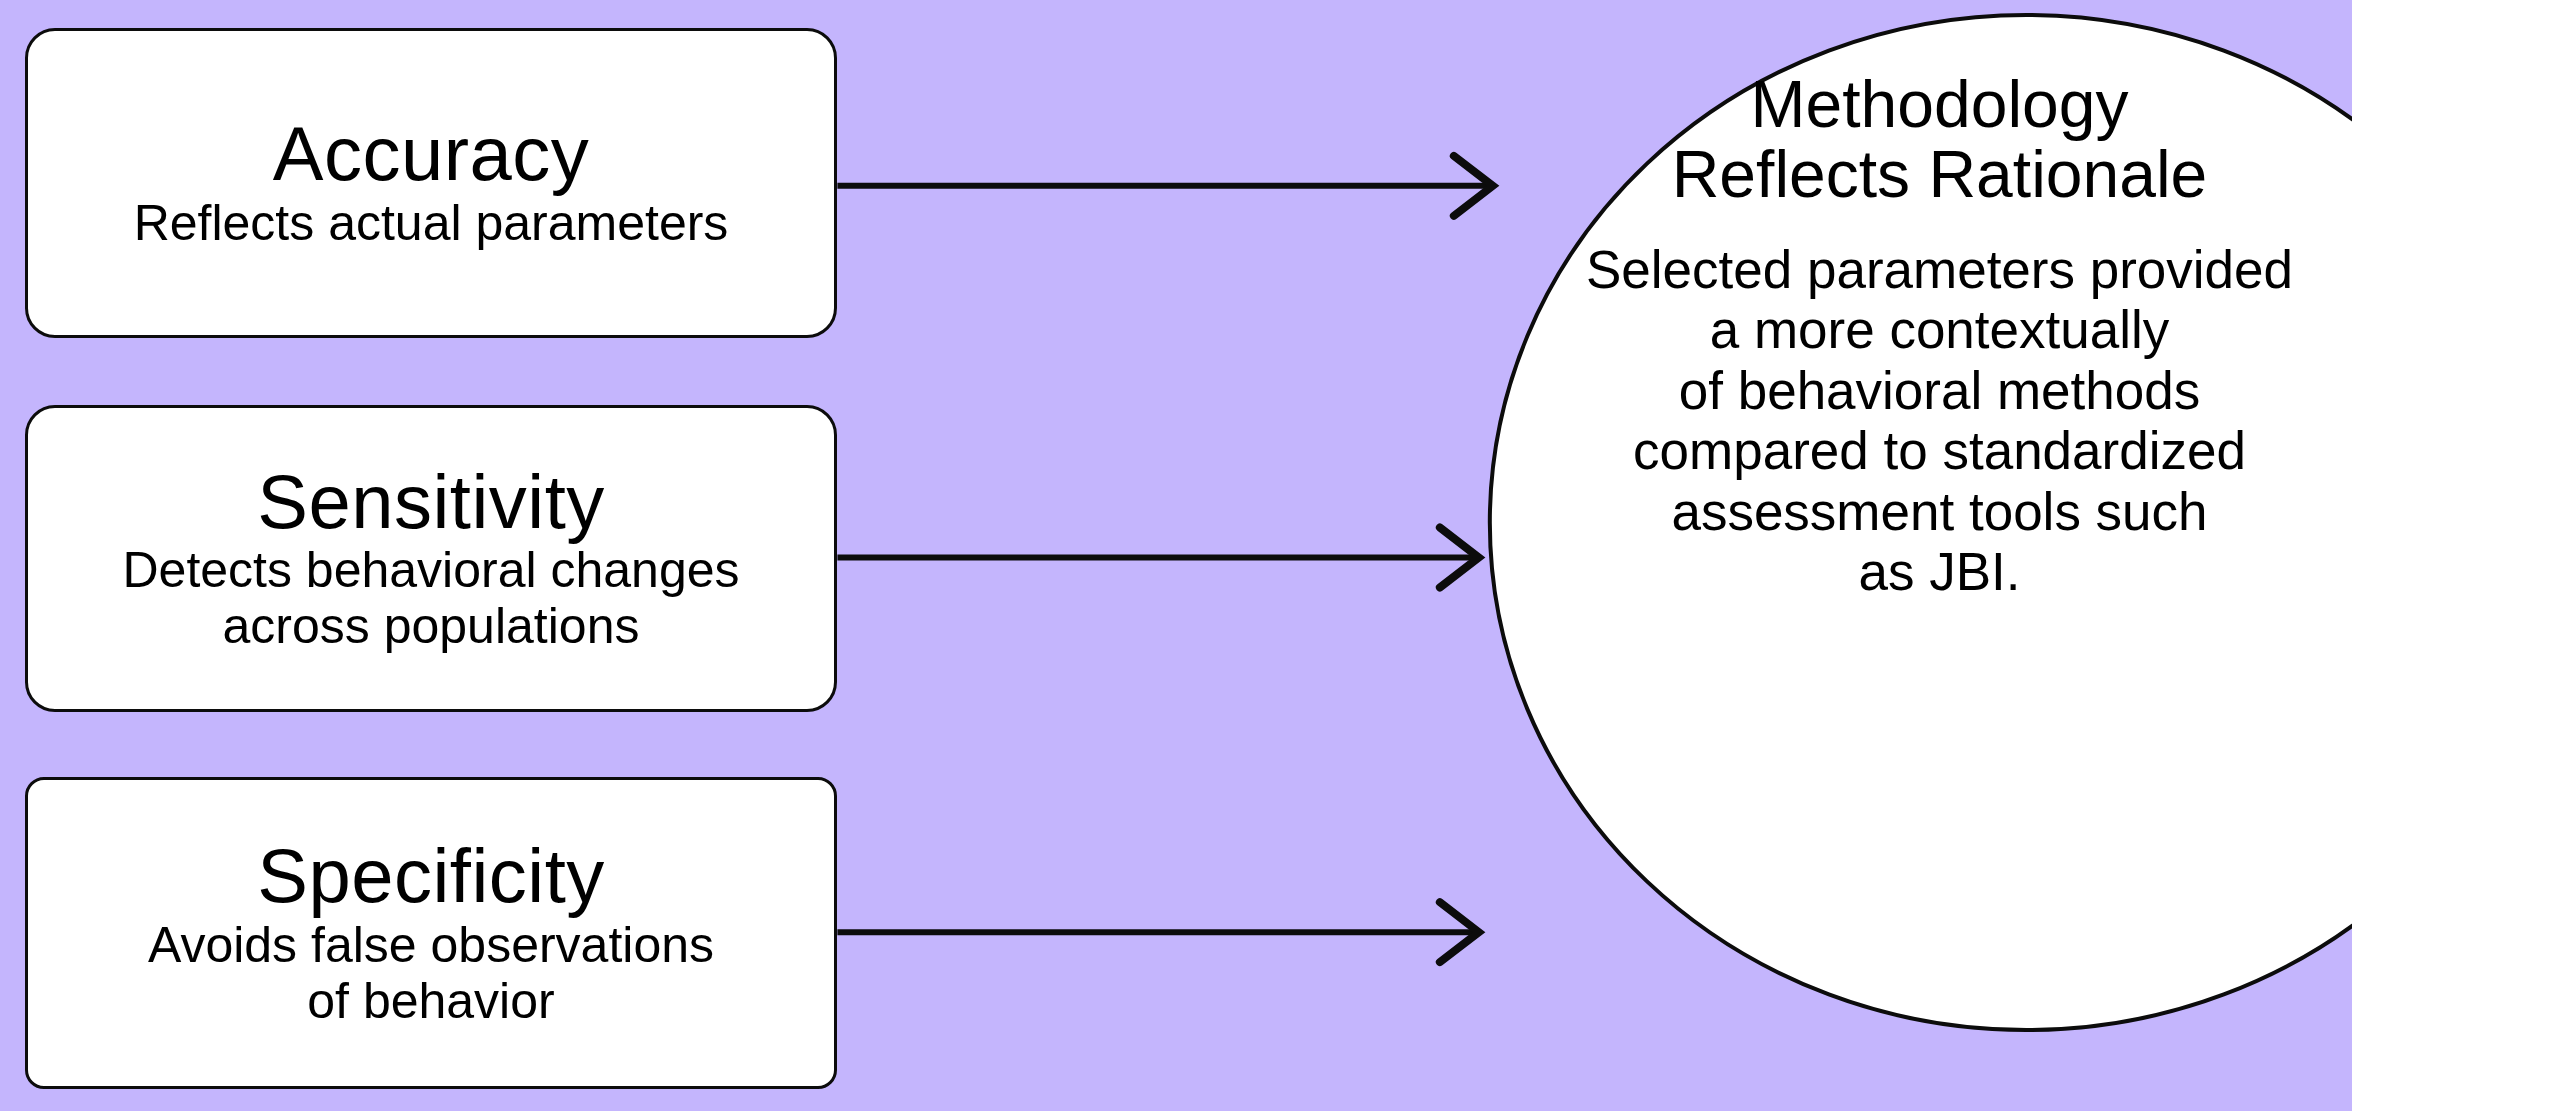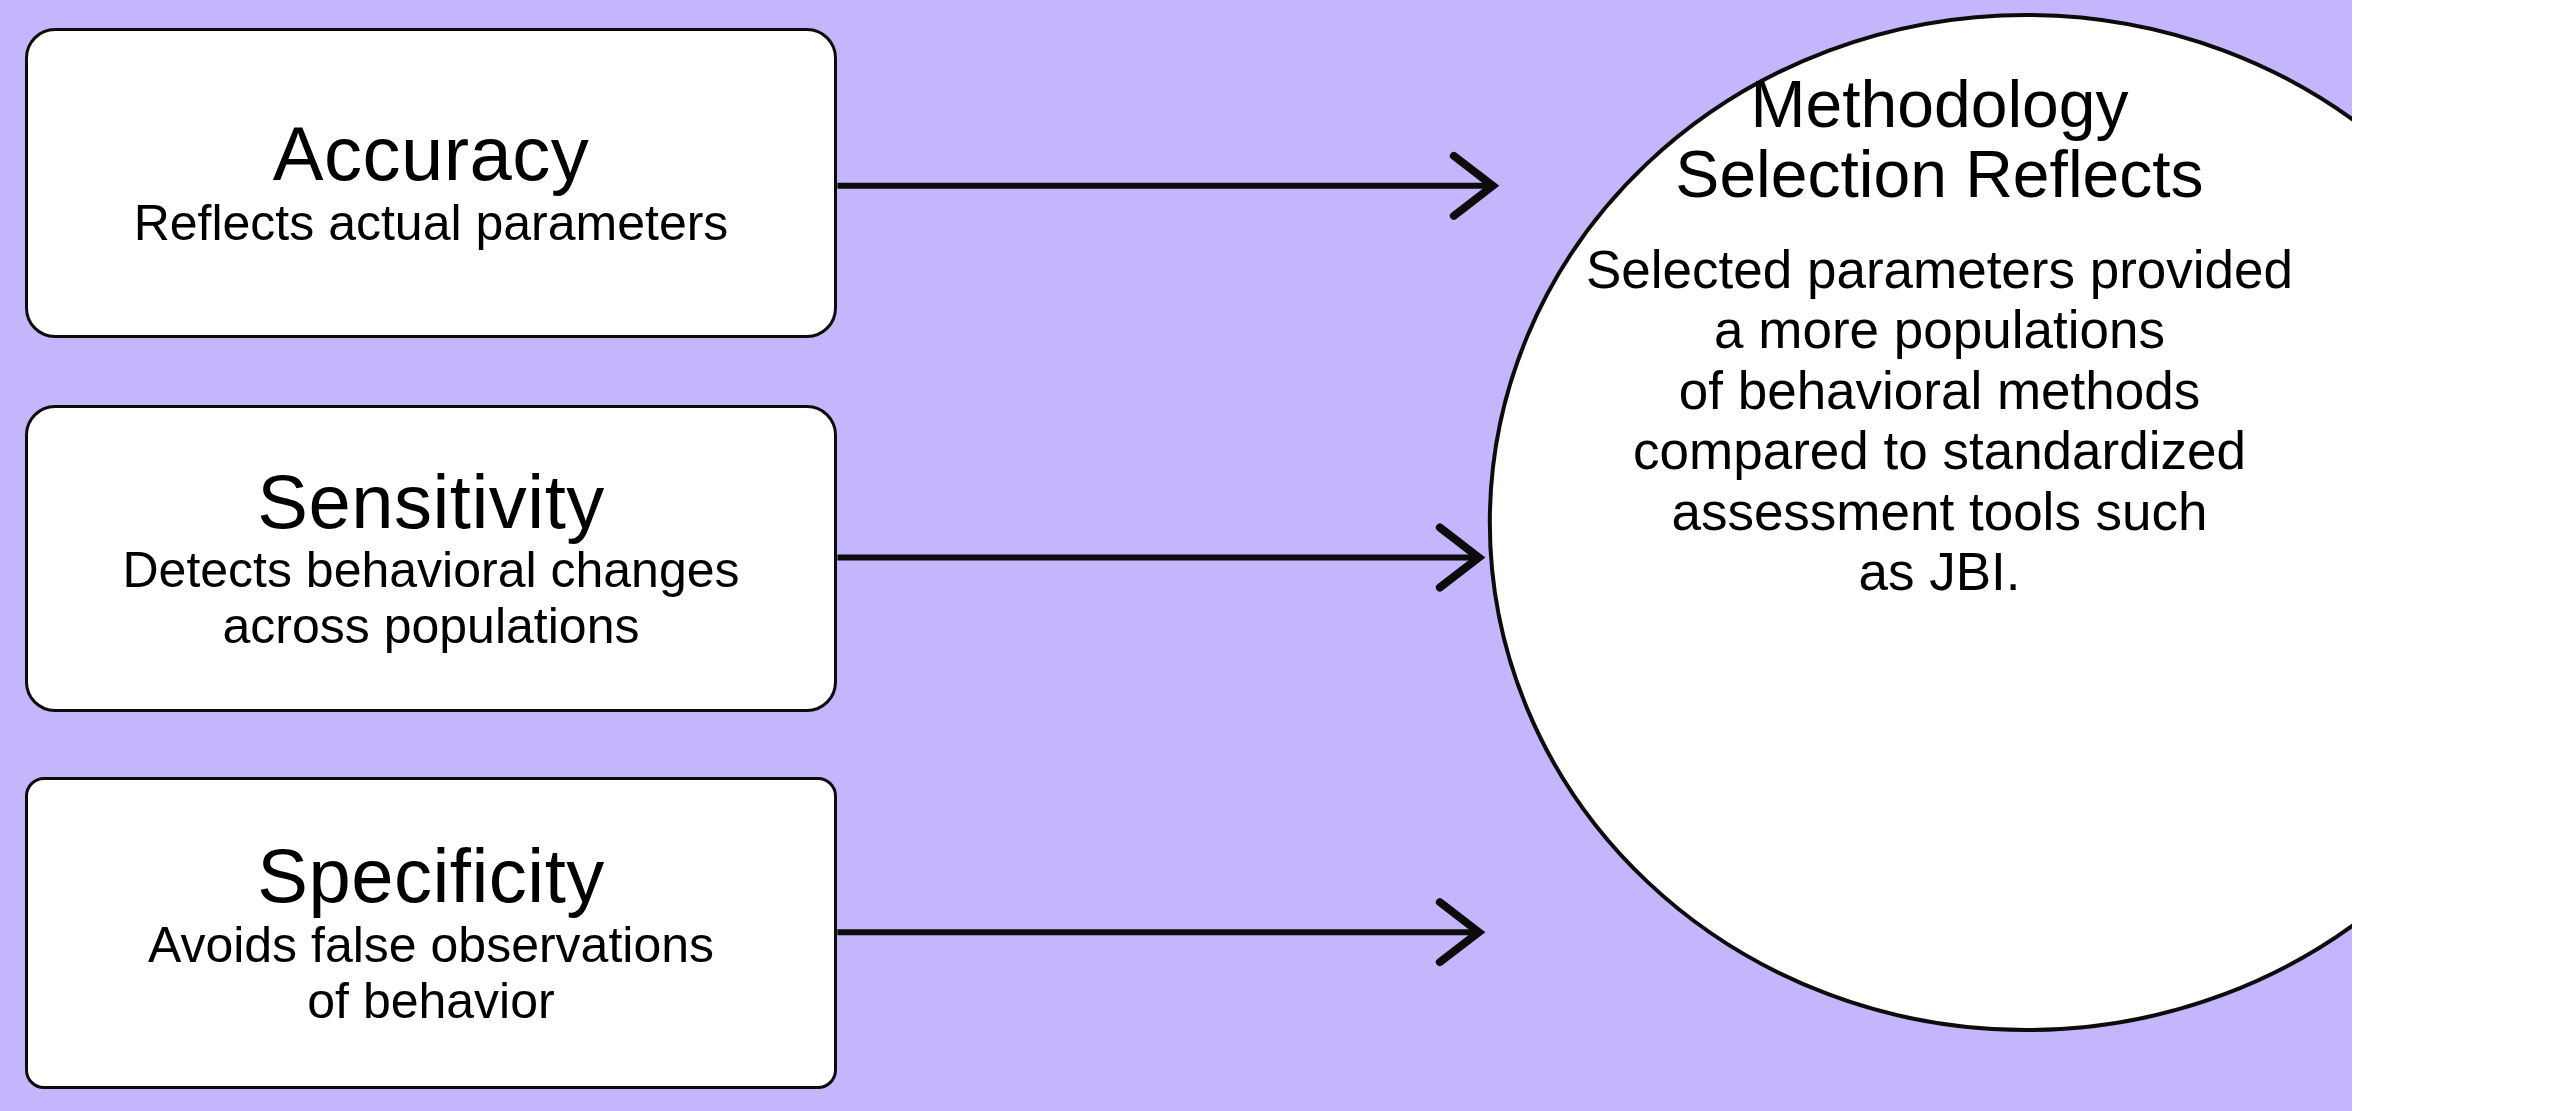--- a/index.html
+++ b/index.html
@@ -120,25 +120,25 @@
     </div>
   </div>
 
   <svg id="circle-layer" viewBox="0 0 2578 1112">
     <ellipse cx="2028" cy="523" rx="537" ry="508" fill="#ffffff" stroke="#0c0c0c" stroke-width="4"></ellipse>
   </svg>
 
   <div id="circle-content">
     <div class="circle-title">
       <span class="line">Methodology</span>
-      <span class="line">Selection Reflects</span>
+      <span class="line">Reflects Rationale</span>
     </div>
     <div class="circle-body">
       <span class="line">Selected parameters provided</span>
-      <span class="line">a more populations</span>
+      <span class="line">a more contextually</span>
       <span class="line">of behavioral methods</span>
       <span class="line">compared to standardized</span>
       <span class="line">assessment tools such</span>
       <span class="line">as JBI.</span>
     </div>
   </div>
 
   <svg id="arrow-layer" viewBox="0 0 2578 1112">
 
     <g>

